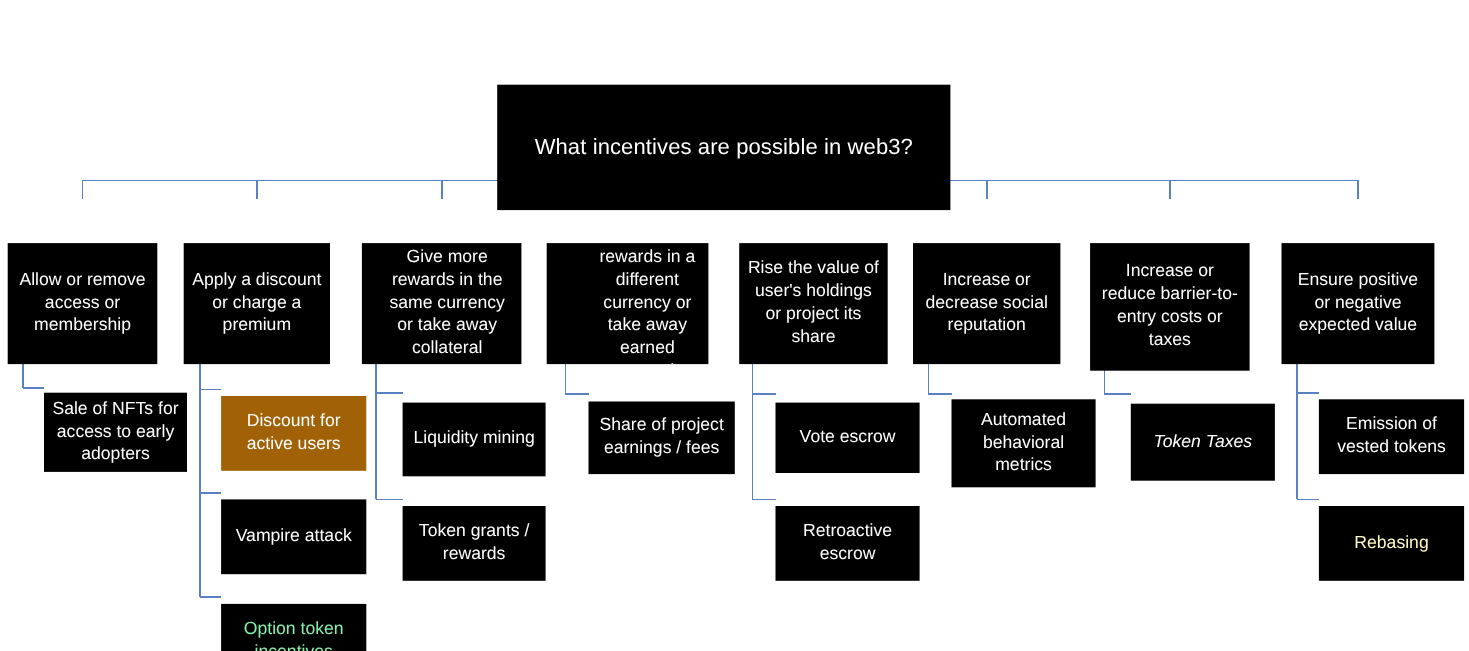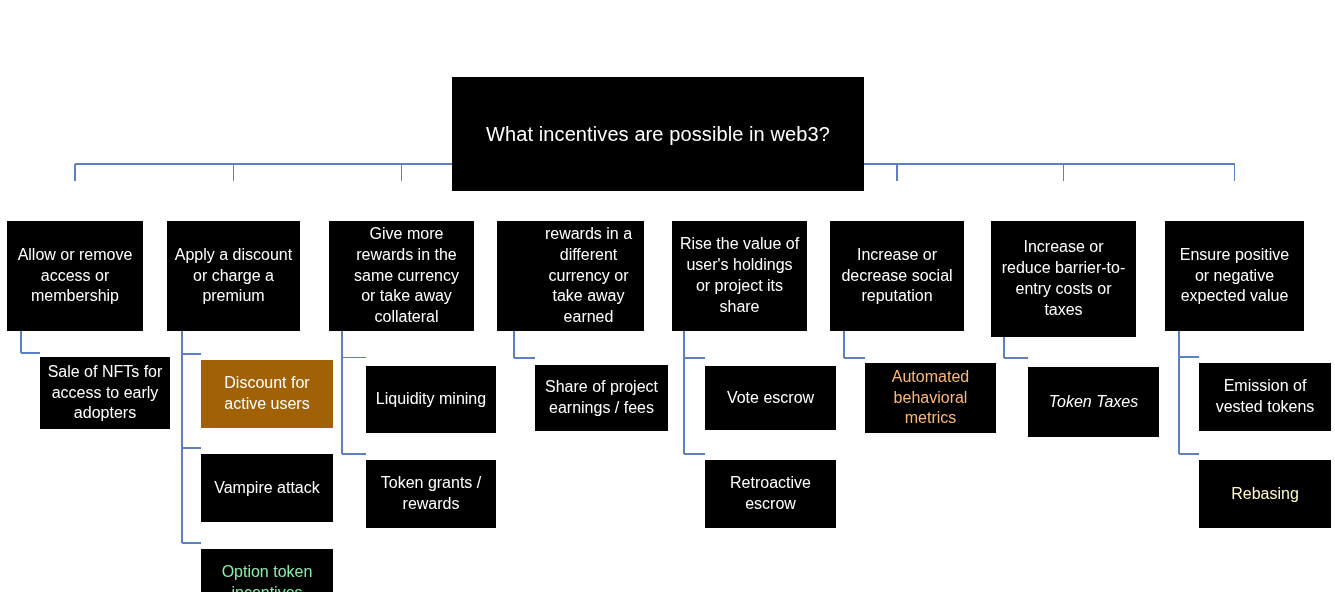--- a/index.html
+++ b/index.html
@@ -135,21 +135,21 @@
     </div>
     <div class="node leaf" style="left: 705px; top: 326px; width: 131px; height: 64px; background: rgb(0, 0, 0); color: rgb(255, 255, 255);">
       <span>Vote escrow</span>
     </div>
     <div class="node leaf" style="left: 705px; top: 420px; width: 131px; height: 68px; background: rgb(0, 0, 0); color: rgb(255, 255, 255);">
       <span>Retroactive escrow</span>
     </div>
     <div class="node lvl1" style="left: 830px; top: 181px; width: 134px; height: 110px; background: rgb(0, 0, 0); color: rgb(255, 255, 255);">
       <span>Increase or decrease social reputation</span>
     </div>
-    <div class="node leaf" style="left: 865px; top: 323px; width: 131px; height: 70px; background: rgb(0, 0, 0); color: #fdba74;">
+    <div class="node leaf" style="left: 865px; top: 323px; width: 131px; height: 80px; background: rgb(0, 0, 0); color: #ffffff;">
       <span>Automated behavioral metrics</span>
     </div>
     <div class="node lvl1" style="left: 991px; top: 181px; width: 145px; height: 116px; background: rgb(0, 0, 0); color: rgb(255, 255, 255);">
       <span>Increase or reduce barrier-to-entry costs or taxes</span>
     </div>
     <div class="node leaf" style="left: 1028px; top: 327px; width: 131px; height: 70px; background: rgb(0, 0, 0); color: rgb(255, 255, 255); font-style: italic;">
       <span>Token Taxes</span>
     </div>
     <div class="node lvl1" style="left: 1165px; top: 181px; width: 139px; height: 110px; background: rgb(0, 0, 0); color: rgb(255, 255, 255);">
       <span>Ensure positive or negative expected value</span>

